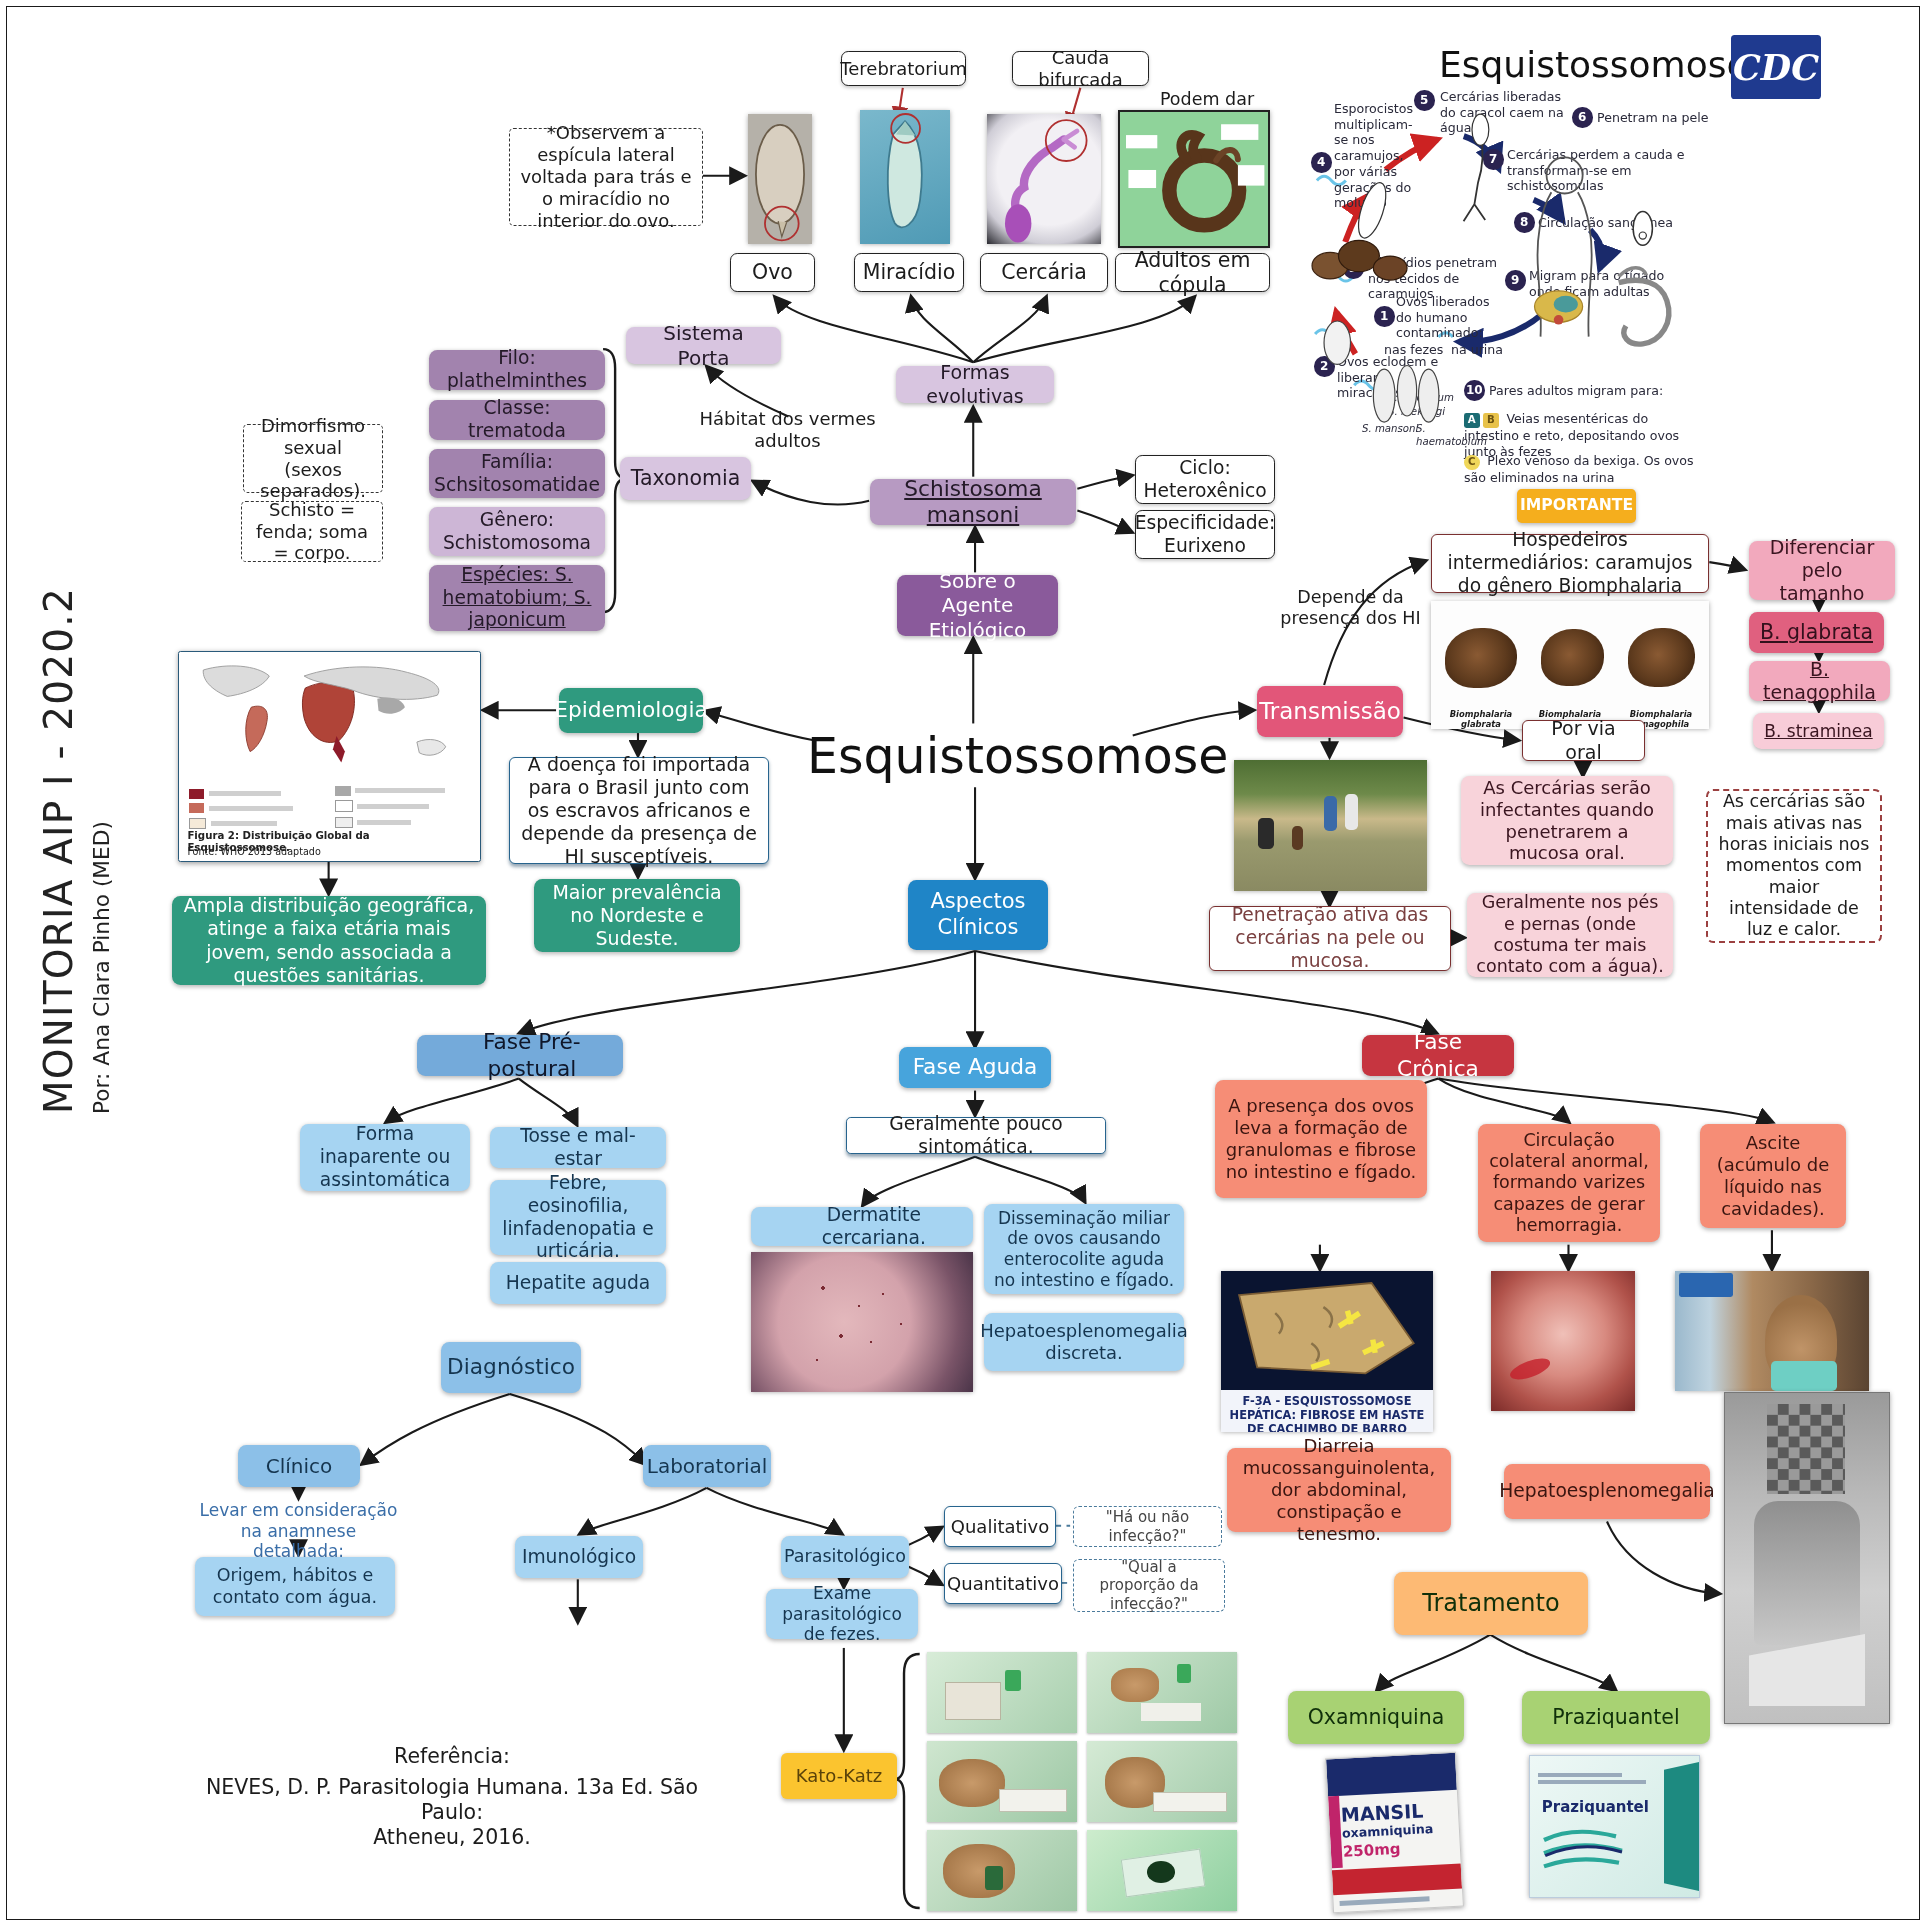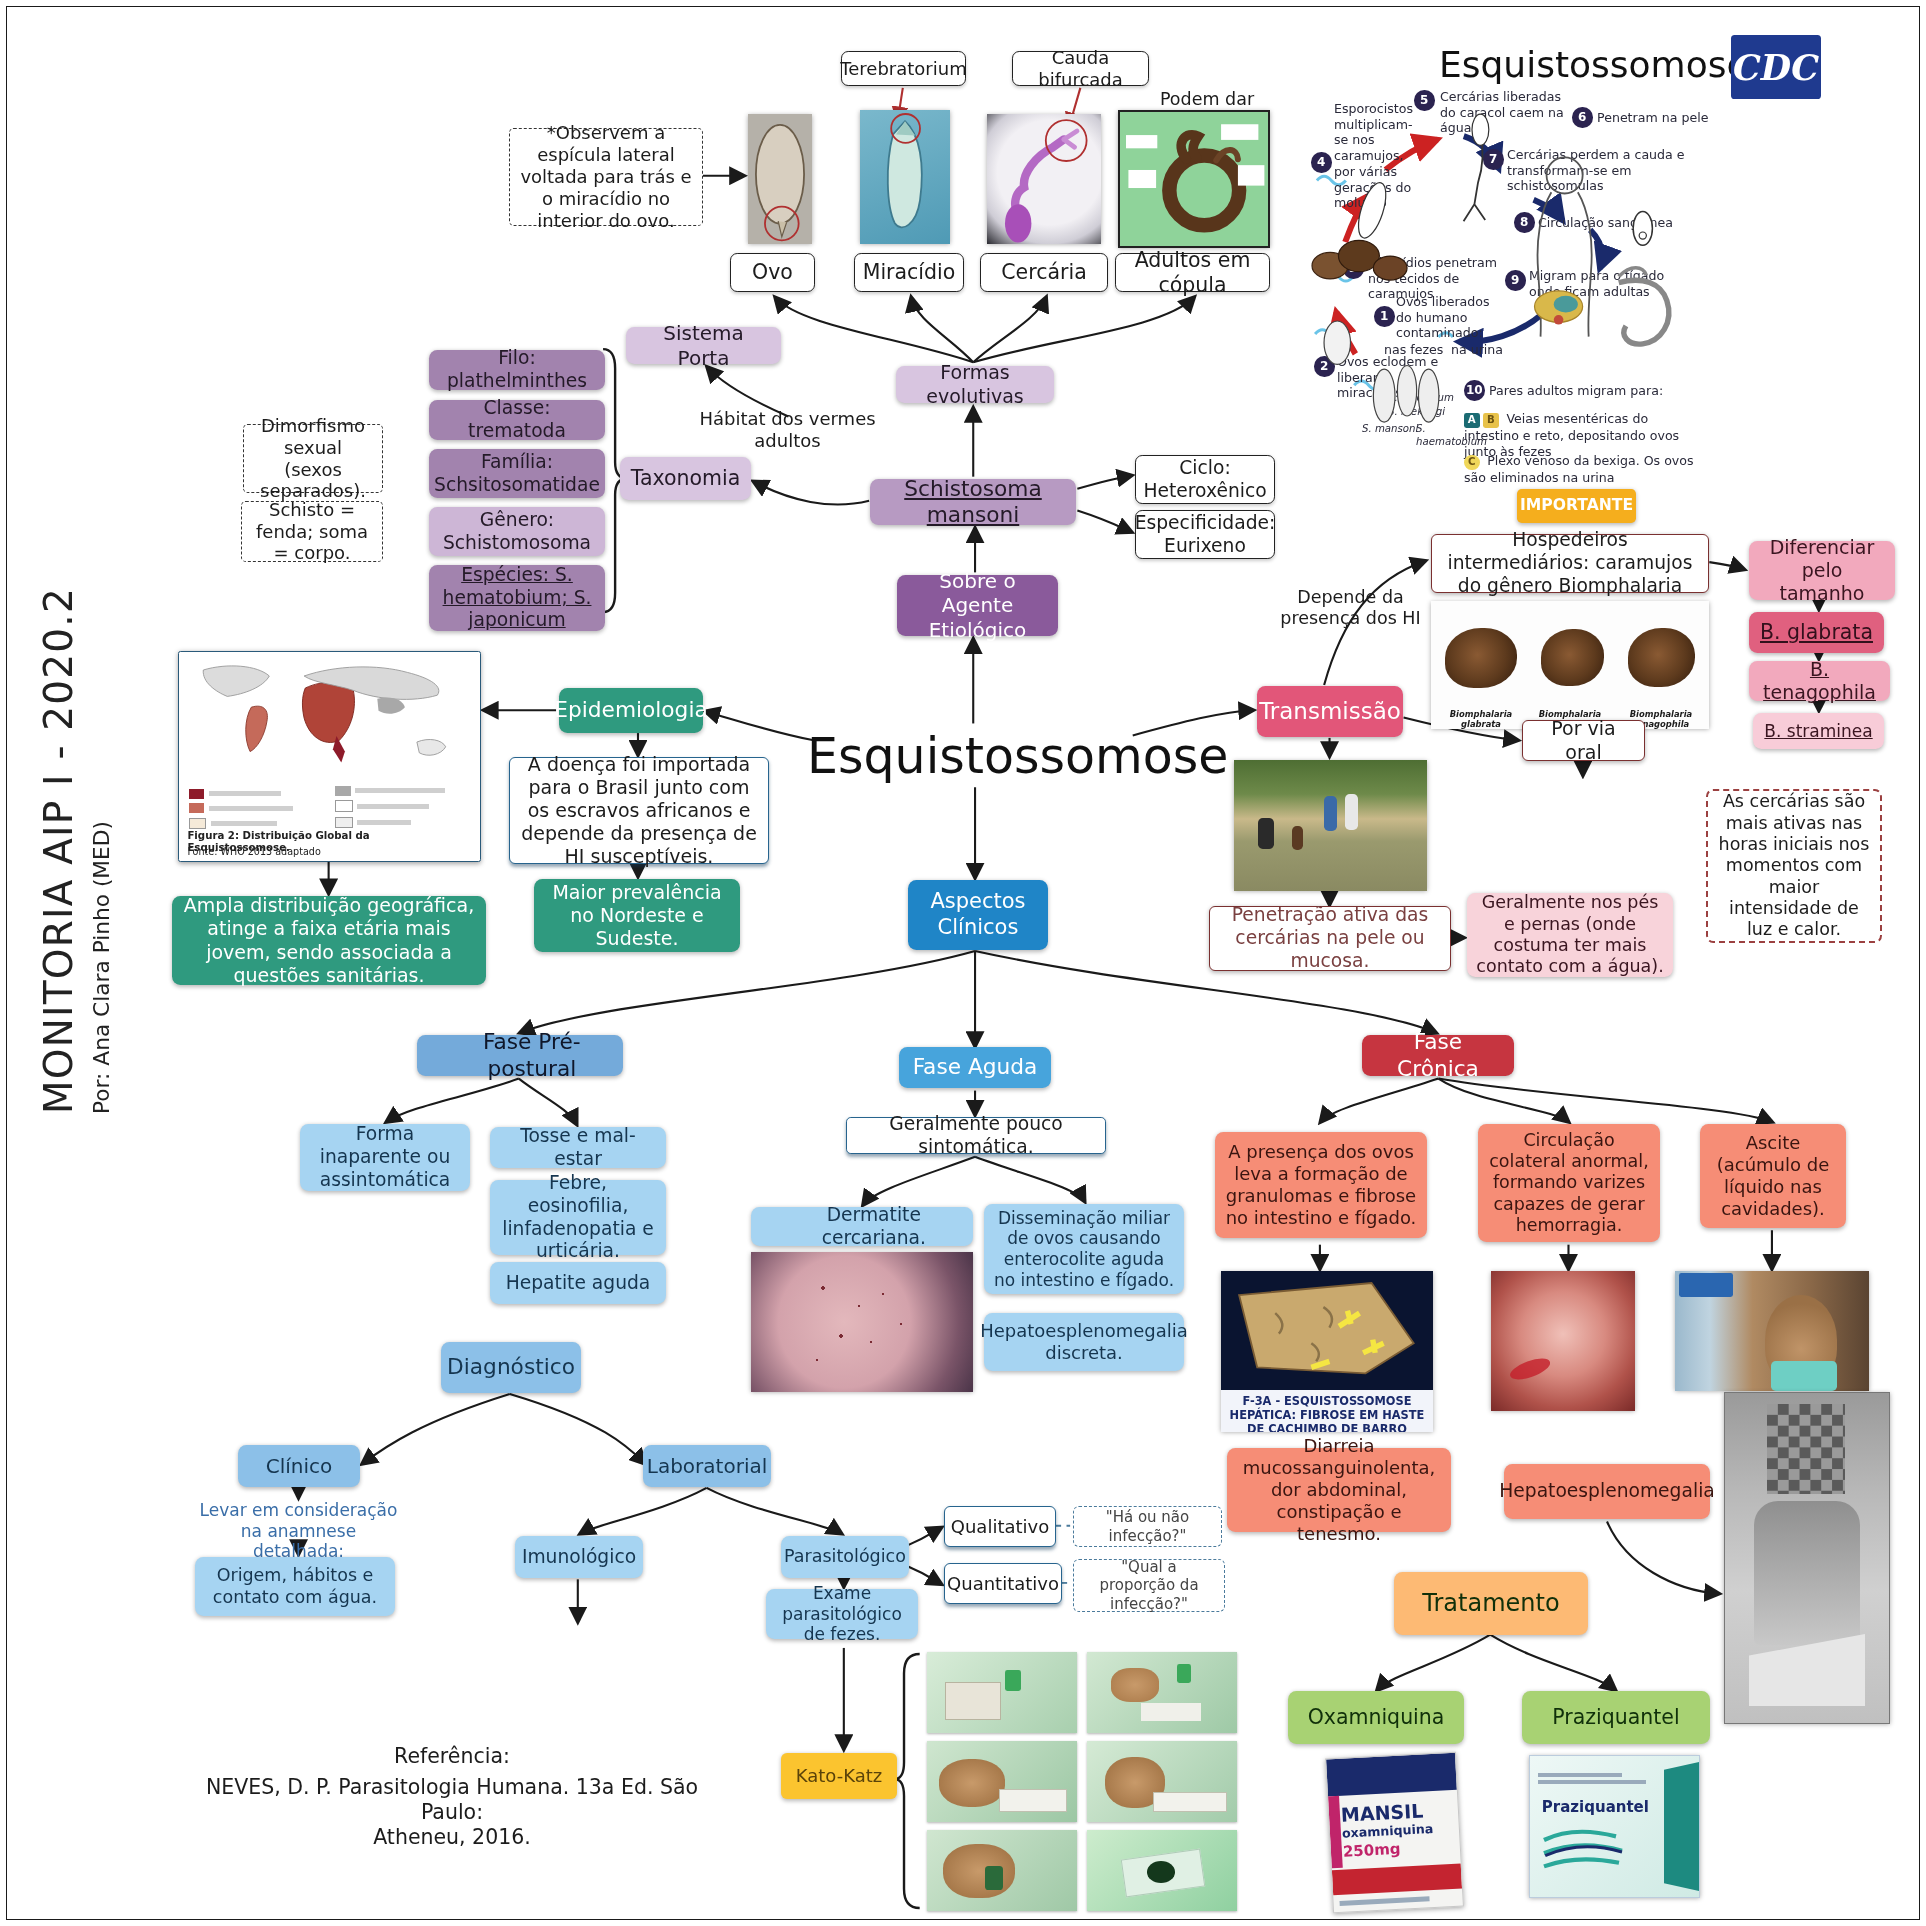--- a/index.html
+++ b/index.html
@@ -364,20 +364,21 @@
   <div class="b pinkPl" style="left:1753px;top:713px;width:131px;height:36px;font-size:17px;">B. straminea</div>
   <div class="b pinkH" style="left:1257px;top:686px;width:146px;height:51px;font-size:23px;">Transmissão</div>
   <div class="b outlineR" style="left:1522px;top:720px;width:123px;height:41px;font-size:19px;">Por via oral</div>
   <div class="photo" style="left:1234px;top:760px;width:193px;height:131px;
               background:linear-gradient(180deg,#4e6e33 0%,#6e8a4a 26%,#c9b98a 45%,#9a9a6e 62%,#8a8a62 100%);">
     <div style="position:absolute;left:24px;top:58px;width:15.6px;height:31px;background:#2a2a2a;border-radius:4.8px;"></div>
     <div style="position:absolute;left:90px;top:36px;width:13.2px;height:35px;background:#3a6aa8;border-radius:4.8px;"></div>
     <div style="position:absolute;left:111px;top:34px;width:13.2px;height:36px;background:#e8e8e8;border-radius:4.8px;"></div>
     <div style="position:absolute;left:58px;top:66px;width:10.8px;height:24px;background:#5a3a22;border-radius:4.8px;"></div>
   </div>
+  <div class="b pinkLt" style="left:1461px;top:776px;width:212px;height:89px;font-size:18px;">As Cercárias serão infectantes quando penetrarem a mucosa oral.</div>
   <div class="b outlineR" style="left:1209px;top:906px;width:242px;height:65px;font-size:18.7px;color:#7a4040;">Penetração ativa das cercárias na pele ou mucosa.</div>
   <div class="b pinkLt" style="left:1467px;top:893px;width:206px;height:84px;font-size:17.5px;">Geralmente nos pés e pernas (onde costuma ter mais contato com a água).</div>
   <div class="b dashR" style="left:1706px;top:789px;width:176px;height:154px;font-size:17.5px;">As cercárias são mais ativas nas horas iniciais nos momentos com maior intensidade de luz e calor.</div>
 
   <div class="b bluePre" style="left:417px;top:1035px;width:206px;height:41px;font-size:21.7px;">Fase Pré-postural</div>
   <div class="b blueLt" style="left:300px;top:1124px;width:170px;height:67px;">Forma inaparente ou assintomática</div>
   <div class="b blueLt" style="left:490px;top:1127px;width:176px;height:41px;">Tosse e mal-estar</div>
   <div class="b blueLt" style="left:490px;top:1180px;width:176px;height:75px;">Febre, eosinofilia, linfadenopatia e urticária.</div>
   <div class="b blueLt" style="left:490px;top:1262px;width:176px;height:42px;">Hepatite aguda</div>
 
@@ -392,21 +393,21 @@
       radial-gradient(circle 3.6px at 90px 84px,#7a2a33 50%,transparent 52%),
       radial-gradient(circle 3px at 132px 42px,#7a2a33 50%,transparent 52%),
       radial-gradient(circle 3px at 120px 90px,#7a2a33 50%,transparent 52%),
       radial-gradient(circle 2.4px at 66px 108px,#7a2a33 50%,transparent 52%),
       radial-gradient(circle 3px at 150px 72px,#7a2a33 50%,transparent 52%);"></div>
   </div>
   <div class="b blueLt" style="left:984px;top:1204px;width:200px;height:90px;font-size:17px;">Disseminação miliar de ovos causando enterocolite aguda no intestino e fígado.</div>
   <div class="b blueLt" style="left:984px;top:1313px;width:200px;height:58px;font-size:18px;">Hepatoesplenomegalia discreta.</div>
 
   <div class="b redH" style="left:1362px;top:1035px;width:152px;height:41px;font-size:21.7px;">Fase Crônica</div>
-  <div class="b salmon" style="left:1215px;top:1132px;width:212px;height:106px;font-size:18px;">A presença dos ovos leva a formação de granulomas e fibrose no intestino e fígado.</div>
+  <div class="b salmon" style="left:1215px;top:1080px;width:212px;height:118px;font-size:18px;">A presença dos ovos leva a formação de granulomas e fibrose no intestino e fígado.</div>
   <div class="b salmon" style="left:1478px;top:1124px;width:182px;height:118px;font-size:17.5px;">Circulação colateral anormal, formando varizes capazes de gerar hemorragia.</div>
   <div class="b salmon" style="left:1700px;top:1124px;width:146px;height:104px;font-size:18px;">Ascite (acúmulo de líquido nas cavidades).</div>
 
   <div class="photo" style="left:1221px;top:1271px;width:212px;height:161px;background:#0a1430;">
     <svg width="212" height="118" viewBox="0 0 352 196">
       <path d="M30,40 L250,20 L320,120 L240,170 L60,160 Z" fill="#c9a96e" stroke="#7a5c34" stroke-width="3"></path>
       <path d="M90,70 q20,18 6,34 M170,60 q22,14 10,34 M150,120 q20,14 8,30" stroke="#8a7248" stroke-width="4" fill="none"></path>
       <path d="M230,70 l-34,22 M210,66 l6,22" stroke="#f5e642" stroke-width="9"></path>
       <path d="M270,120 l-34,16 M252,114 l4,22" stroke="#f5e642" stroke-width="9"></path>
       <path d="M180,150 l-30,10" stroke="#f5e642" stroke-width="9"></path>

